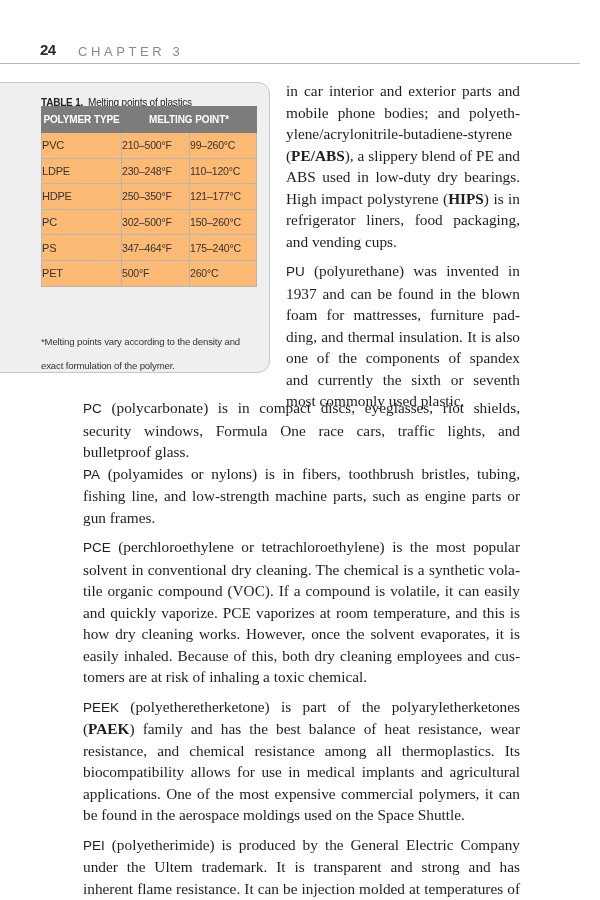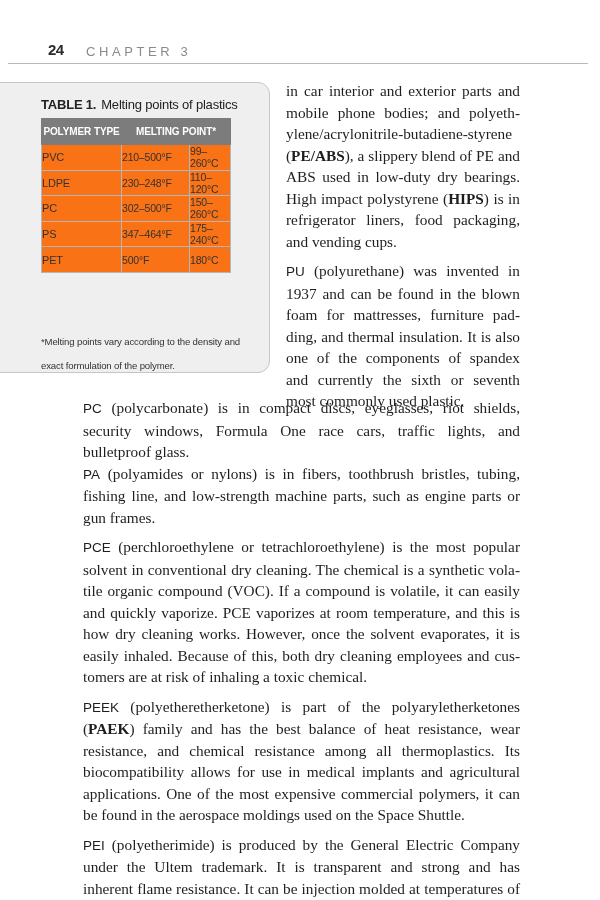--- a/index.html
+++ b/index.html
@@ -2,49 +2,49 @@
 <html><head>
 <meta charset="utf-8">
 <style>
   html, body { margin: 0; padding: 0; }
   body {
     width: 600px; height: 900px; overflow: hidden;
     background: #ffffff; position: relative;
     color: #1f1f1f;
   }
   .running-head {
-    position: absolute; left: 8px; top: 0; width: 580px; height: 64px;
+    position: absolute; left: 0; top: 0; width: 580px; height: 64px;
     border-bottom: 1px solid #b9b9b9; box-sizing: border-box;
   }
   .page-num {
     position: absolute; left: 40px; top: 41px;
     font-family: "Liberation Sans", sans-serif; font-size: 15px; font-weight: bold;
     color: #2a2a2a; letter-spacing: -0.5px;
   }
   .chapter {
     position: absolute; left: 78px; top: 44px;
     font-family: "Liberation Sans", sans-serif; font-size: 13px;
     letter-spacing: 3.6px; color: #8a8a8a;
   }
   .table-box {
     position: absolute; left: -12px; top: 82px; width: 282px; height: 291px;
     background: #efefef; border: 1px solid #c6c6c6; border-radius: 12px;
     box-sizing: border-box;
   }
   .table-caption {
     position: absolute; left: 41px; top: 97px;
-    font-family: "Liberation Sans", sans-serif; font-size: 13px; color: #222;
+    font-family: "Liberation Sans", sans-serif; font-size: 10px; color: #222;
     letter-spacing: -0.2px;
   }
   .table-caption .lbl { font-weight: bold; margin-right: 5px; }
   table.melt {
-    position: absolute; left: 41px; top: 118px; width: 190px;
+    position: absolute; left: 41px; top: 106px; width: 216px;
     border-collapse: collapse;
     font-family: "Liberation Sans", sans-serif; font-size: 10.5px; color: #333;
-    background: #f97316; letter-spacing: -0.2px;
+    background: #fdba74; letter-spacing: -0.2px;
   }
   table.melt th {
     background: #7c7c7c; color: #ffffff; font-weight: bold; font-size: 10px;
     height: 25px; padding: 0; text-align: center; border: 1px solid #7c7c7c;
     letter-spacing: -0.1px;
   }
   table.melt td {
     height: 24.6px; padding: 0; text-align: left; border: 1px solid #b5b5b5;
   }
   table.melt td.poly { width: 79px; font-size: 11px; }
@@ -96,33 +96,38 @@
       <td class="poly">PVC</td>
       <td class="f">210–500°F</td>
       <td>99–260°C</td>
     </tr>
     <tr>
       <td class="poly">LDPE</td>
       <td class="f">230–248°F</td>
       <td>110–120°C</td>
     </tr>
     <tr>
+      <td class="poly">HDPE</td>
+      <td class="f">250–350°F</td>
+      <td>121–177°C</td>
+    </tr>
+    <tr>
       <td class="poly">PC</td>
       <td class="f">302–500°F</td>
       <td>150–260°C</td>
     </tr>
     <tr>
       <td class="poly">PS</td>
       <td class="f">347–464°F</td>
       <td>175–240°C</td>
     </tr>
     <tr>
       <td class="poly">PET</td>
       <td class="f">500°F</td>
-      <td>180°C</td>
+      <td>260°C</td>
     </tr>
   </tbody>
 </table>
 
 <div class="footnote">*Melting points vary according to the density and exact formulation of the polymer.</div>
 
 <div class="col-right">
   <p class="para"><span>in car interior and exterior parts and mobile phone bodies; and polyeth­ylene/acrylonitrile-butadiene-styrene (</span><span class="bold">PE/ABS</span><span>), a slippery blend of PE and ABS used in low-duty dry bearings. High impact polystyrene (</span><span class="bold">HIPS</span><span>) is in refrigerator liners, food packaging, and vending cups.</span></p>
   <p class="para" style="margin-top: 8px;"><span class="term">PU</span><span> (polyurethane) was invented in 1937 and can be found in the blown foam for mattresses, furniture pad­ding, and thermal insulation. It is also one of the components of span­dex and currently the sixth or seventh most commonly used plastic.</span></p>
 </div>

